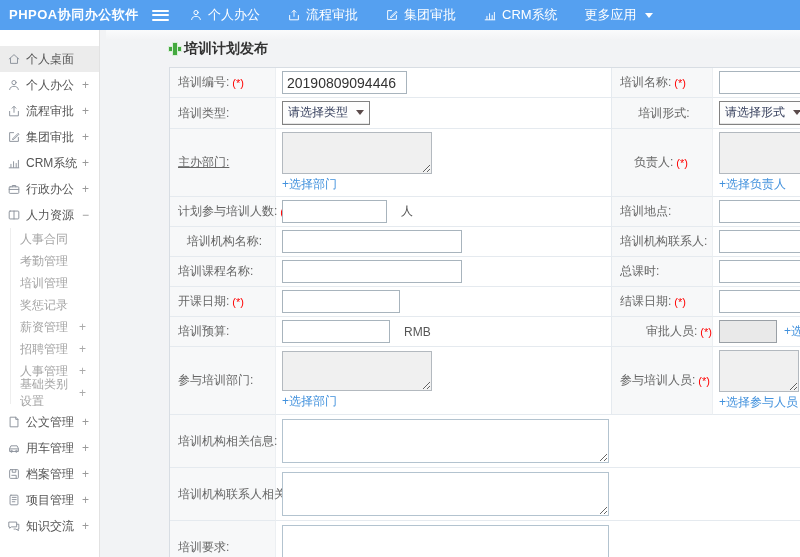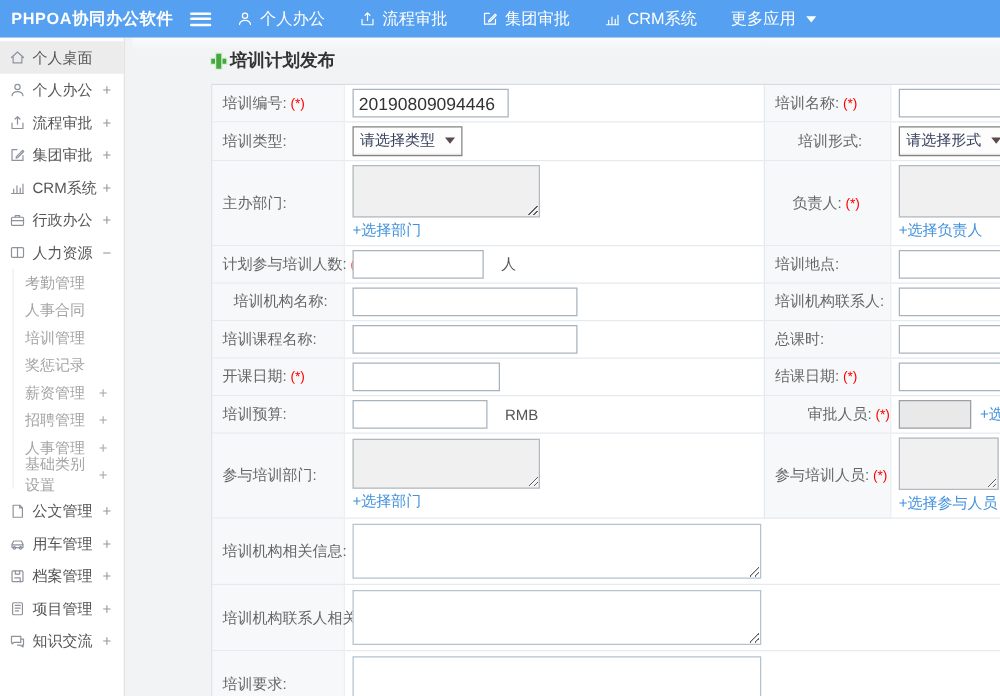--- a/index.html
+++ b/index.html
@@ -14,21 +14,21 @@
     flex-direction:column; justify-content:space-between; cursor:pointer; }
   .burger i { display:block; height:2px; background:#fff; border-radius:1px; }
   .nav { display:flex; align-items:center; gap:27px; font-size:13px; }
   .nav-item { display:flex; align-items:center; gap:5px; cursor:pointer; }
   .nav-item svg { display:block; }
   .caret { width:0; height:0; border-left:4px solid transparent; border-right:4px solid transparent;
     border-top:5px solid #fff; margin-left:3px; }
 
   
   .sidebar { position:absolute; left:0; top:30px; width:100px; bottom:0;
-    background:#fff; border-right:1px solid #e2e2e2; padding-top:3px; }
+    background:#fff; border-right:1px solid #e2e2e2; padding-top:16px; }
   .s-item { height:26px; display:flex; align-items:center; padding-left:7px;
     font-size:12px; color:#566; cursor:pointer; }
   .s-item.active { background:#ececec; }
   .s-item .ic { width:14px; height:14px; margin-right:5px; color:#8d939c; flex:0 0 14px; }
   .s-item .s-label { white-space:nowrap; color:#555; }
   .expand { margin-left:auto; margin-right:10px; color:#999; font-size:12px; }
   .s-sub-wrap { margin-left:10px; border-left:1px solid #eee; }
   .s-sub { height:22px; display:flex; align-items:center; padding-left:9px;
     font-size:12px; color:#a4a4a4; cursor:pointer; }
   .s-sub .expand { margin-right:13px; color:#aaa; }
@@ -175,24 +175,24 @@
         <span class="ic"><svg viewBox="0 0 16 16" width="14" height="14" fill="none" stroke="currentColor" stroke-width="1.1" stroke-linecap="round" stroke-linejoin="round">
             <rect x="2.5" y="3.5" width="11" height="9" rx="1"></rect>
             <path d="M8 3.5v9"></path>
           </svg></span>
         <span class="s-label">人力资源</span>
         <span class="expand">−</span>
       </div>
     </div>
   <div class="s-sub-wrap">
       <div class="s-sub">
+        <span>人事合同</span>
+      </div>
+      <div class="s-sub">
         <span>考勤管理</span>
-      </div>
-      <div class="s-sub">
-        <span>人事合同</span>
       </div>
       <div class="s-sub">
         <span>培训管理</span>
       </div>
       <div class="s-sub">
         <span>奖惩记录</span>
       </div>
       <div class="s-sub">
         <span>薪资管理</span>
         <span class="expand">+</span>
@@ -293,21 +293,21 @@
         </div>
         <div class="cell lc rlc" style="min-height: 29px; justify-content: center;">
           <span class="lbl">培训形式:</span>
         </div>
         <div class="cell ctl" style="min-height: 29px;">
           <div class="sel">
             <span>请选择形式</span>
             <span class="sel-caret"></span>
           </div>
         </div>
-        <div class="cell lc" style="min-height: 59px;">
+        <div class="cell lc" style="min-height: 59px; text-decoration: underline;">
           <span class="lbl">主办部门:</span>
         </div>
         <div class="cell ctl" style="min-height: 59px;">
           <div class="pick-col">
             <textarea class="ta gray" readonly="" style="width: 150px; height: 42px;"></textarea>
             <a class="lnk">+选择部门</a>
           </div>
         </div>
         <div class="cell lc rlc" style="min-height: 59px; padding-left: 22px;">
           <span class="lbl">负责人:</span>

